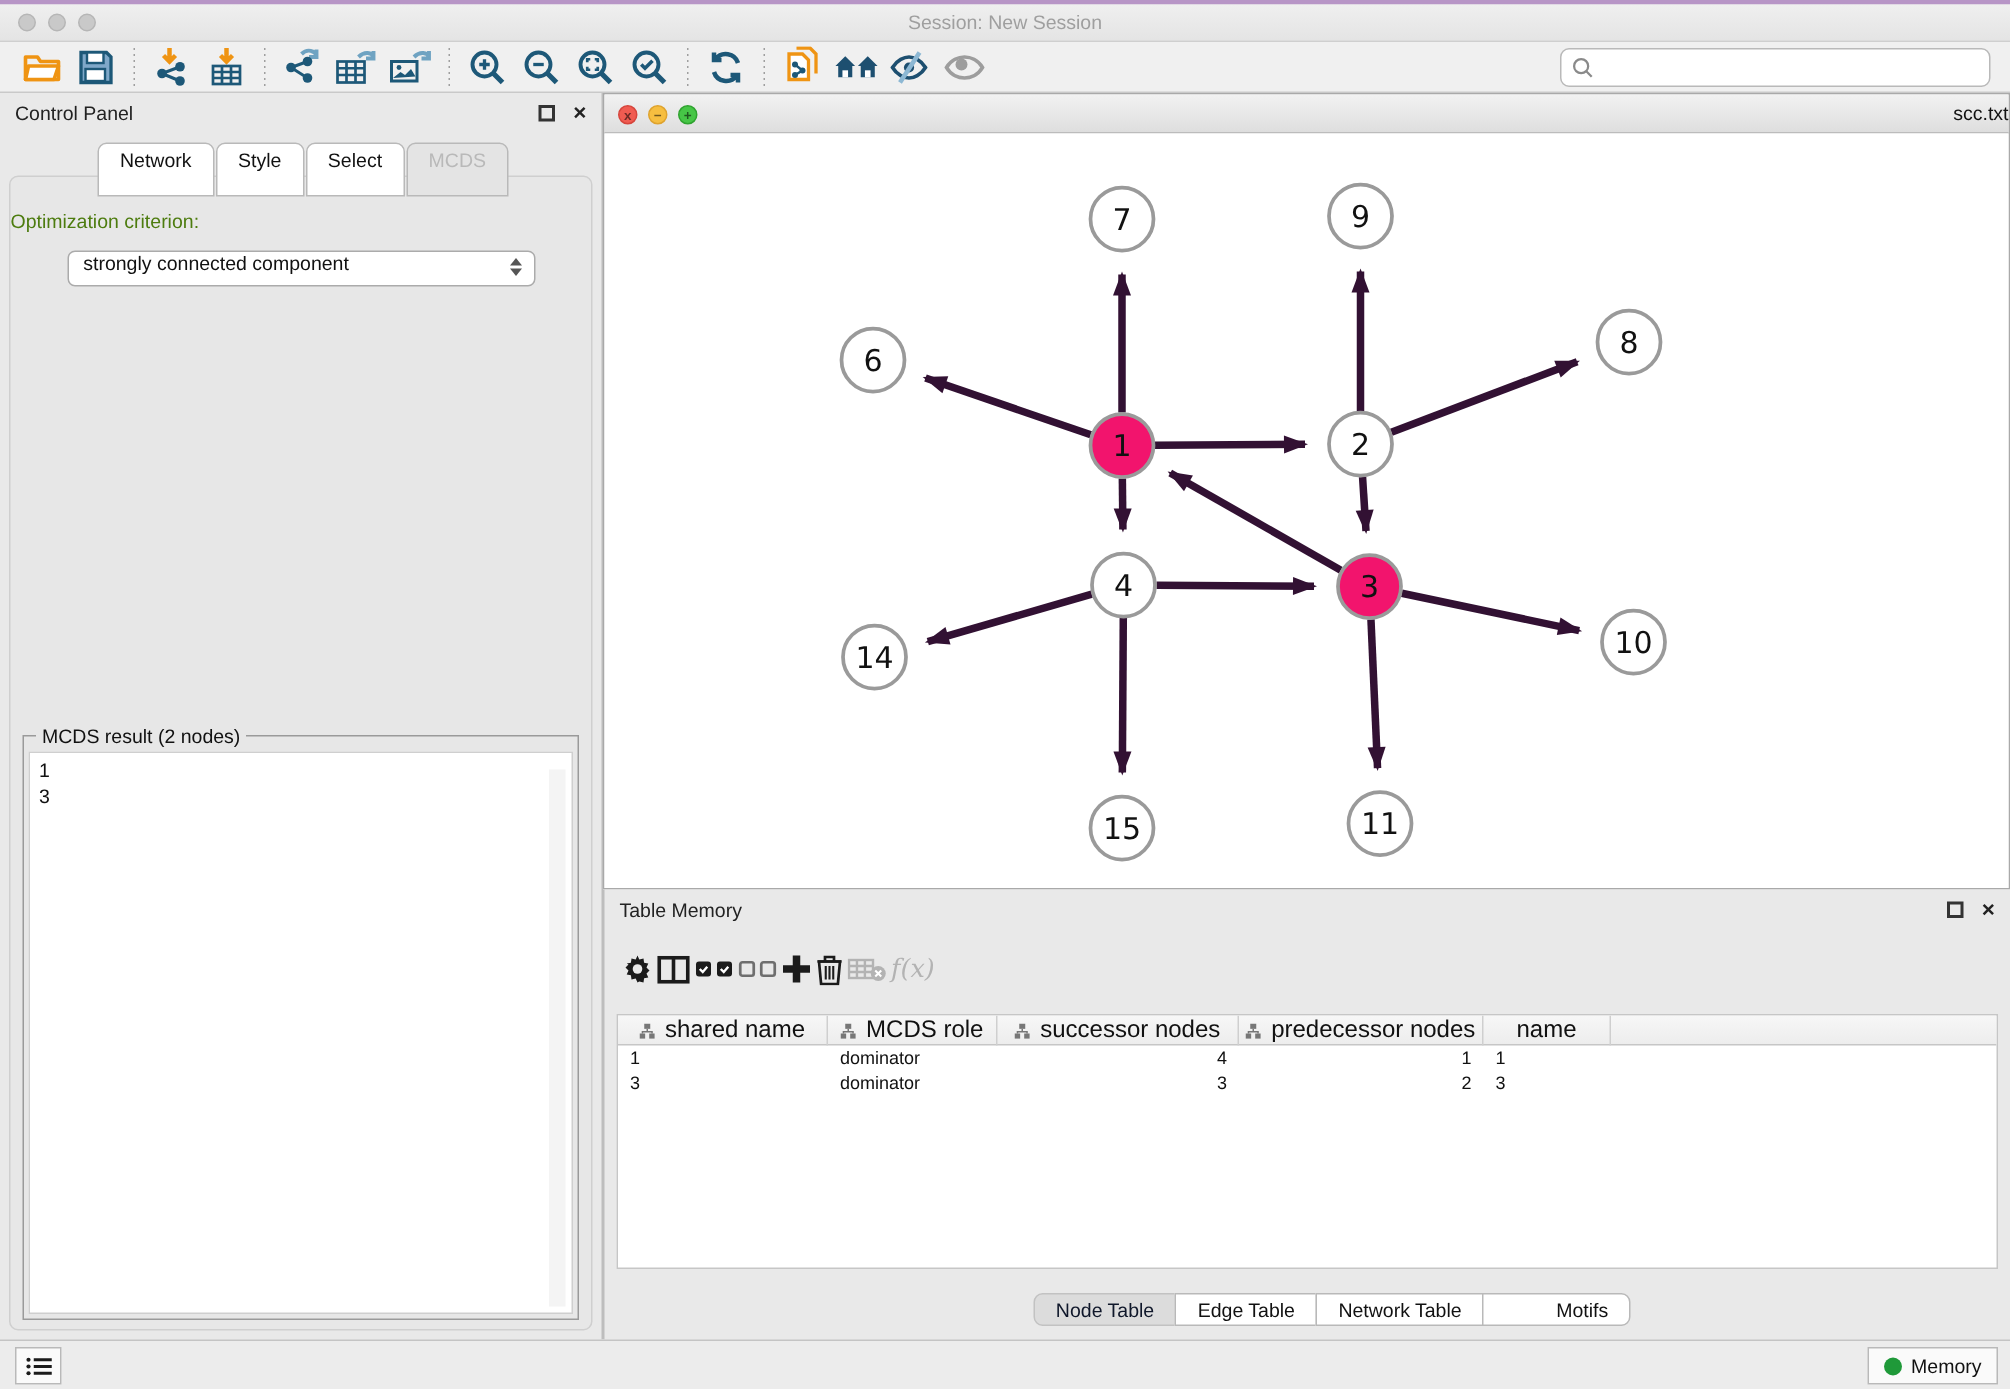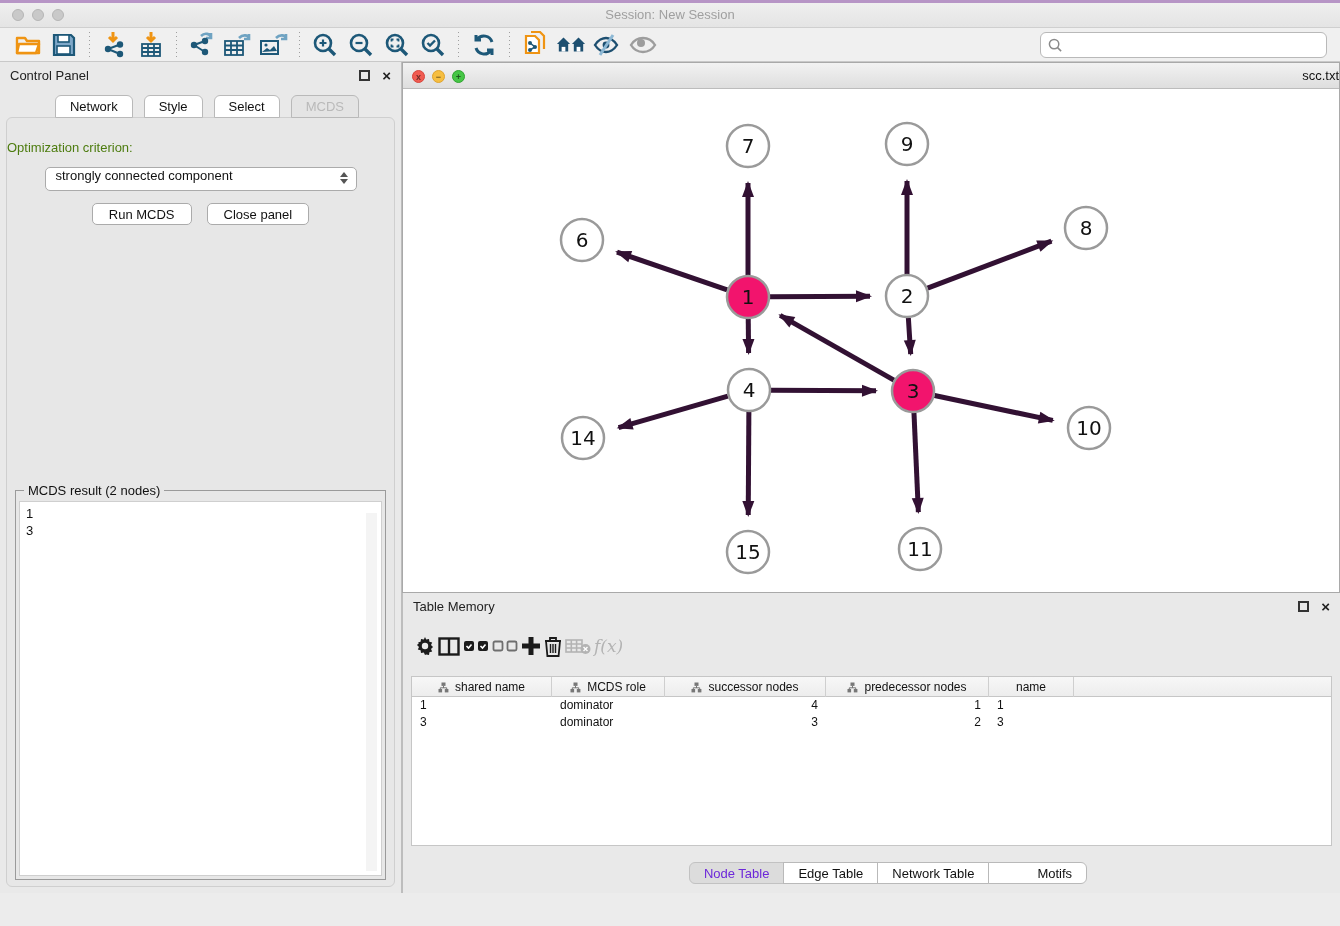--- a/index.html
+++ b/index.html
@@ -19,21 +19,21 @@
   .searchbox { position:absolute; right:13px; top:4px; width:287px; height:26px; background:#fff; border:1px solid #b9b9b9; border-radius:6px; display:flex; align-items:center; padding-left:7px; }
   .searchbox input { border:none; outline:none; flex:1; font-size:13px; background:transparent; padding-left:5px; }
 
   
   .control-panel { position:absolute; left:0; top:62px; width:402px; bottom:33px; background:#e9e9e9; border-right:1px solid #bdbdbd; }
   .panel-header { position:absolute; left:0; right:0; top:0; height:27px; display:flex; align-items:center; padding:0 10px; font-size:13px; color:#222; }
   .panel-header .spacer { flex:1; }
   .ph-float { width:11px; height:11px; border:2px solid #333; margin-right:12px; }
   .ph-close { font-size:15px; font-weight:bold; color:#222; line-height:11px; }
   .cp-tabs { position:absolute; left:0; right:0; top:33px; display:flex; justify-content:center; z-index:2; }
-  .tab { font-size:13px; padding:3px 14px; border:1px solid #b9b9b9; background:#fff; color:#111; border-radius:6px 6px 0 0; margin:0 -1px 0 12px; height:23px; }
+  .tab { font-size:13px; padding:3px 14px; border:1px solid #b9b9b9; background:#fff; color:#111; border-radius:6px 6px 0 0; margin:0 -1px 0 2px; height:36px; }
   .tab.active { background:#e4e4e4; color:#b9b9b9; }
   .cp-box { position:absolute; left:6px; right:6px; top:55px; bottom:6px; background:#e7e7e7; border:1px solid #cfcfcf; border-radius:6px; }
   .opt-label { margin-top:22px; text-align:left; font-size:13px; color:#4d7c0f; }
   .dropdown { position:relative; margin:12px auto 0; width:312px; height:24px; background:#fff; border:1px solid #ababab; border-radius:5px; font-size:13px; display:flex; align-items:flex-start; padding:0 10px; color:#111; }
   .dd-stepper { position:absolute; right:8px; top:4px; display:flex; flex-direction:column; gap:2px; }
   .dd-stepper i { width:0; height:0; border-left:4px solid transparent; border-right:4px solid transparent; }
   .dd-up { border-bottom:5px solid #555; }
   .dd-down { border-top:5px solid #555; }
   .cp-buttons { margin-top:12px; display:flex; justify-content:center; gap:15px; }
   .btn { font-size:13px; background:#fff; border:1px solid #ababab; border-radius:5px; height:22px; padding:0 16px; color:#111; }
@@ -54,30 +54,30 @@
   .net-canvas { position:absolute; left:0; right:0; top:26px; bottom:0; background:#fff; }
   .net-canvas svg { position:absolute; inset:0; }
 
   
   .table-panel { position:absolute; left:402px; top:593px; right:0; bottom:33px; background:#e9e9e9; border-left:1px solid #bdbdbd; }
   .tp-toolbar { position:absolute; left:12px; top:34px; height:38px; display:flex; align-items:center; gap:3px; }
   .tp-icon { display:flex; align-items:center; justify-content:center; }
   .fx { font-family:"DejaVu Serif","Liberation Serif",serif; font-style:italic; font-size:17px; color:#b3b3b3; }
   .tp-table { position:absolute; left:8px; right:8px; top:83px; bottom:47px; background:#fff; border:1px solid #c6c6c6; overflow:hidden; }
   .thead { display:flex; background:linear-gradient(#f7f7f7,#ededed); border-bottom:1px solid #c6c6c6; height:20px; }
-  .th { display:flex; align-items:center; justify-content:center; gap:6px; font-size:12px; color:#111; border-right:1px solid #cfcfcf; height:20px; }
+  .th { display:flex; align-items:center; justify-content:center; gap:6px; font-size:16px; color:#111; border-right:1px solid #cfcfcf; height:20px; }
   .trow { display:flex; height:17px; font-size:12px; color:#111; }
   .td { padding:1px 8px 0; }
   .td.r { text-align:right; }
   .tp-tabs { position:absolute; left:0; right:0; bottom:9px; display:flex; justify-content:center; }
   .tp-tabs .tab { border-radius:6px; height:22px; margin:0 -1px 0 0; }
   .tp-tabs .tab.first { border-radius:6px 0 0 6px; }
   .tp-tabs .tab.mid { border-radius:0; }
   .tp-tabs .tab.last { border-radius:0 6px 6px 0;padding-left:48px; }
-  .tp-tabs .tab.active { background:#dcdcdc; color:#6d28d9; border-color:#c2c2c2;margin-left:32px; }
+  .tp-tabs .tab.active { background:#dcdcdc; color:#0f172a; border-color:#c2c2c2;margin-left:32px; }
 
   
   .statusbar { position:absolute; left:0; bottom:0; right:0; height:33px; background:#ececec; border-top:1px solid #c4c4c4; }
   .sb-left { position:absolute; left:10px; top:4px; width:31px; height:25px; background:#fafafa; border:1px solid #b9b9b9; display:flex; align-items:center; justify-content:center; }
   .sb-mem { position:absolute; right:8px; top:4px; height:25px; background:#fafafa; border:1px solid #b9b9b9; display:flex; align-items:center; gap:6px; padding:0 10px; font-size:13px; color:#111; }
   .mem-dot { width:12px; height:12px; border-radius:50%; background:#1f9939; }
 </style>
 </head>
 <body>
 
@@ -244,24 +244,20 @@
       <span class="tab active">MCDS</span>
     </div>
     <div class="cp-box">
       <div class="opt-label">Optimization criterion:</div>
       <div class="dropdown">
         <span>strongly connected component</span>
         <span class="dd-stepper">
             <i class="dd-up"></i>
             <i class="dd-down"></i>
           </span>
-      </div>
-      <div class="cp-buttons">
-        <button class="btn">Run MCDS</button>
-        <button class="btn">Close panel</button>
       </div>
       <div class="result-group">
         <span class="result-legend">MCDS result (2 nodes)</span>
         <div class="result-area">
           <div>1</div>
           <div>3</div>
           <div class="result-scroll"></div>
         </div>
       </div>
     </div>
@@ -440,14 +436,28 @@
       </div>
     </div>
     <div class="tp-tabs">
       <span class="tab first active">Node Table</span>
       <span class="tab mid">Edge Table</span>
       <span class="tab mid">Network Table</span>
       <span class="tab last">Motifs</span>
     </div>
   </div>
 
+  <div class="statusbar">
+    <span class="sb-left">
+      <svg width="18" height="14" viewBox="0 0 18 14">
+          <circle cx="2" cy="2.5" r="1.4" fill="#1b1b1b"></circle>
+          <circle cx="2" cy="7" r="1.4" fill="#1b1b1b"></circle>
+          <circle cx="2" cy="11.5" r="1.4" fill="#1b1b1b"></circle>
+          <path d="M5.5 2.5h12M5.5 7h12M5.5 11.5h12" stroke="#1b1b1b" stroke-width="2"></path>
+        </svg>
+    </span>
+    <span class="sb-mem">
+      <span class="mem-dot"></span>
+      <span>Memory</span>
+    </span>
+  </div>
 
 </div>
 
 </body></html>

